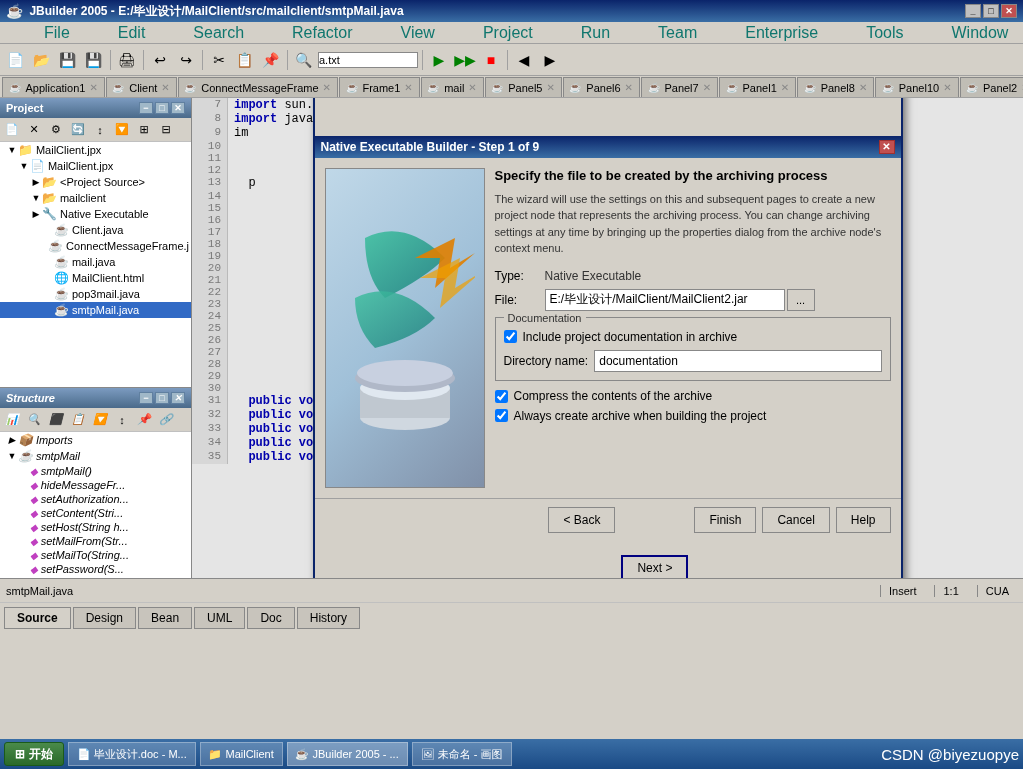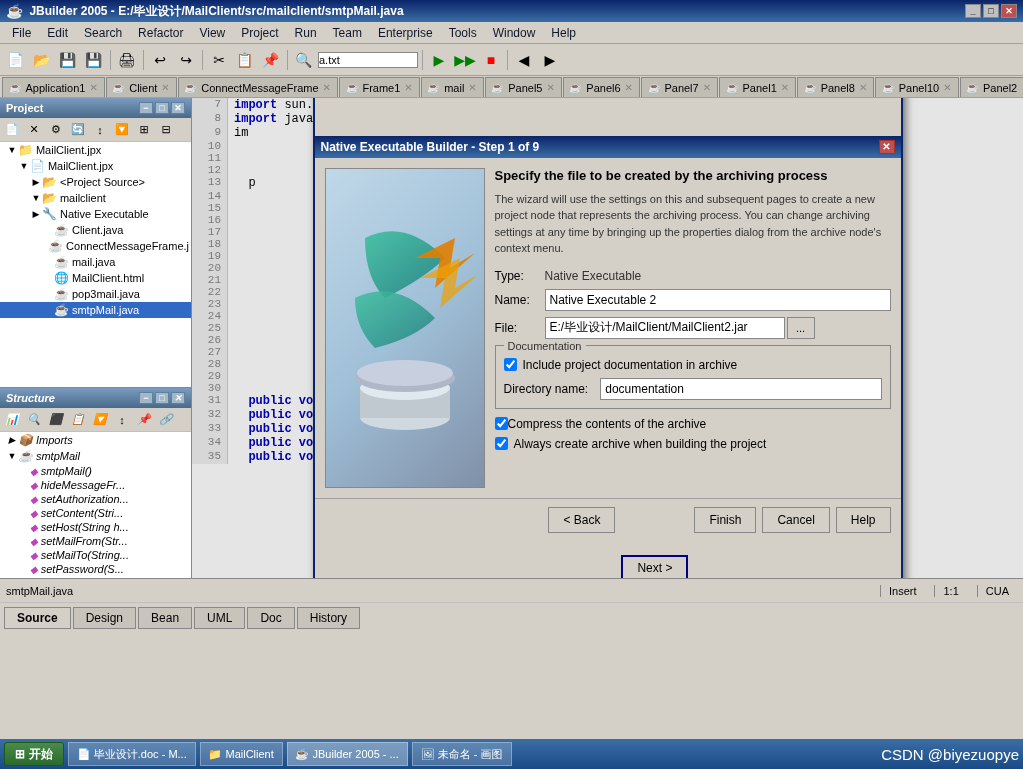--- a/index.html
+++ b/index.html
@@ -23,21 +23,21 @@
 
     
     #menubar {
       background: #d4d0c8;
       height: 22px;
       display: flex;
       align-items: center;
       padding: 0 4px;
       border-bottom: 1px solid #a0a0a0;
     }
-    .menu-item { padding: 2px 8px; font-size: 12px; cursor: pointer; color: #0f172a; }
+    .menu-item { padding: 2px 8px; font-size: 16px; cursor: pointer; color: #0f766e; margin-left: 32px; }
 
     
     #toolbar {
       background: #d4d0c8;
       height: 32px;
       display: flex;
       align-items: center;
       padding: 2px 4px;
       border-bottom: 1px solid #a0a0a0;
       gap: 2px;
@@ -284,25 +284,25 @@
     .form-value { font-size: 12px; color: #333; }
     .form-input { flex: 1; height: 22px; border: 1px solid #888; background: white; padding: 0 4px; font-size: 12px; }
     .form-input-short { width: 240px; height: 22px; border: 1px solid #888; background: white; padding: 0 4px; font-size: 12px; }
     .browse-btn { width: 28px; height: 22px; background: #d4d0c8; border: 1px solid #888; display: flex; align-items: center; justify-content: center; cursor: pointer; font-size: 11px; margin-left: 2px; }
 
     .doc-group { border: 1px solid #888; padding: 8px; margin-bottom: 8px; }
     .doc-legend { font-size: 11px; color: #333; background: #d4d0c8; padding: 0 4px; margin-top: -14px; width: fit-content; }
     .doc-inner { padding-top: 6px; }
     .checkbox-row { display: flex; align-items: center; gap: 6px; font-size: 12px; margin-bottom: 6px; }
     .checkbox-row input[type=checkbox] { cursor: pointer; }
-    .doc-name-row { display: flex; align-items: center; gap: 12px; font-size: 12px; margin-top: 4px; }
+    .doc-name-row { display: flex; align-items: center; gap: 6px; font-size: 12px; margin-top: 4px; }
     .doc-name-label { font-size: 12px; }
     .doc-name-input { flex: 1; height: 22px; border: 1px solid #888; background: white; padding: 0 4px; font-size: 12px; }
 
-    .compress-row { display: flex; align-items: center; font-size: 12px; margin-bottom: 6px; }
+    .compress-row { display: flex; align-items: flex-end; gap: 6px; font-size: 12px; margin-bottom: 6px; }
     .always-row { display: flex; align-items: center; gap: 6px; font-size: 12px; margin-bottom: 6px; }
 
     .dialog-footer { display: flex; justify-content: flex-end; padding: 8px 10px; gap: 6px; border-top: 1px solid #a0a0a0; }
     .dlg-btn { height: 26px; padding: 0 14px; background: #d4d0c8; border: 1px solid #888; font-size: 12px; cursor: pointer; display: flex; align-items: center; }
     .dlg-btn-default { border: 2px solid #000080; margin-top: 48px; }
   </style>
 </head>
 <body>
 
 <div id="titlebar">
@@ -766,24 +766,20 @@
 
           <div class="dialog-content">
             <div class="dialog-heading">Specify the file to be created by the archiving process</div>
             <div class="dialog-desc">The wizard will use the settings on this and subsequent pages to create a new project node that represents the archiving process. You can change archiving settings at any time by bringing up the properties dialog from the archive node's context menu.</div>
 
             <div class="form-row">
               <span class="form-label">Type:</span>
               <span class="form-value">Native Executable</span>
             </div>
 
-            <div class="form-row">
-              <span class="form-label">Name:</span>
-              <input type="text" class="form-input" value="Native Executable 2" style="">
-            </div>
 
             <div class="form-row">
               <span class="form-label">File:</span>
               <input type="text" class="form-input-short" value="E:/毕业设计/MailClient/MailClient2.jar" style="">
               <div class="browse-btn">...</div>
             </div>
 
             <div class="doc-group">
               <div class="doc-legend">Documentation</div>
               <div class="doc-inner">

